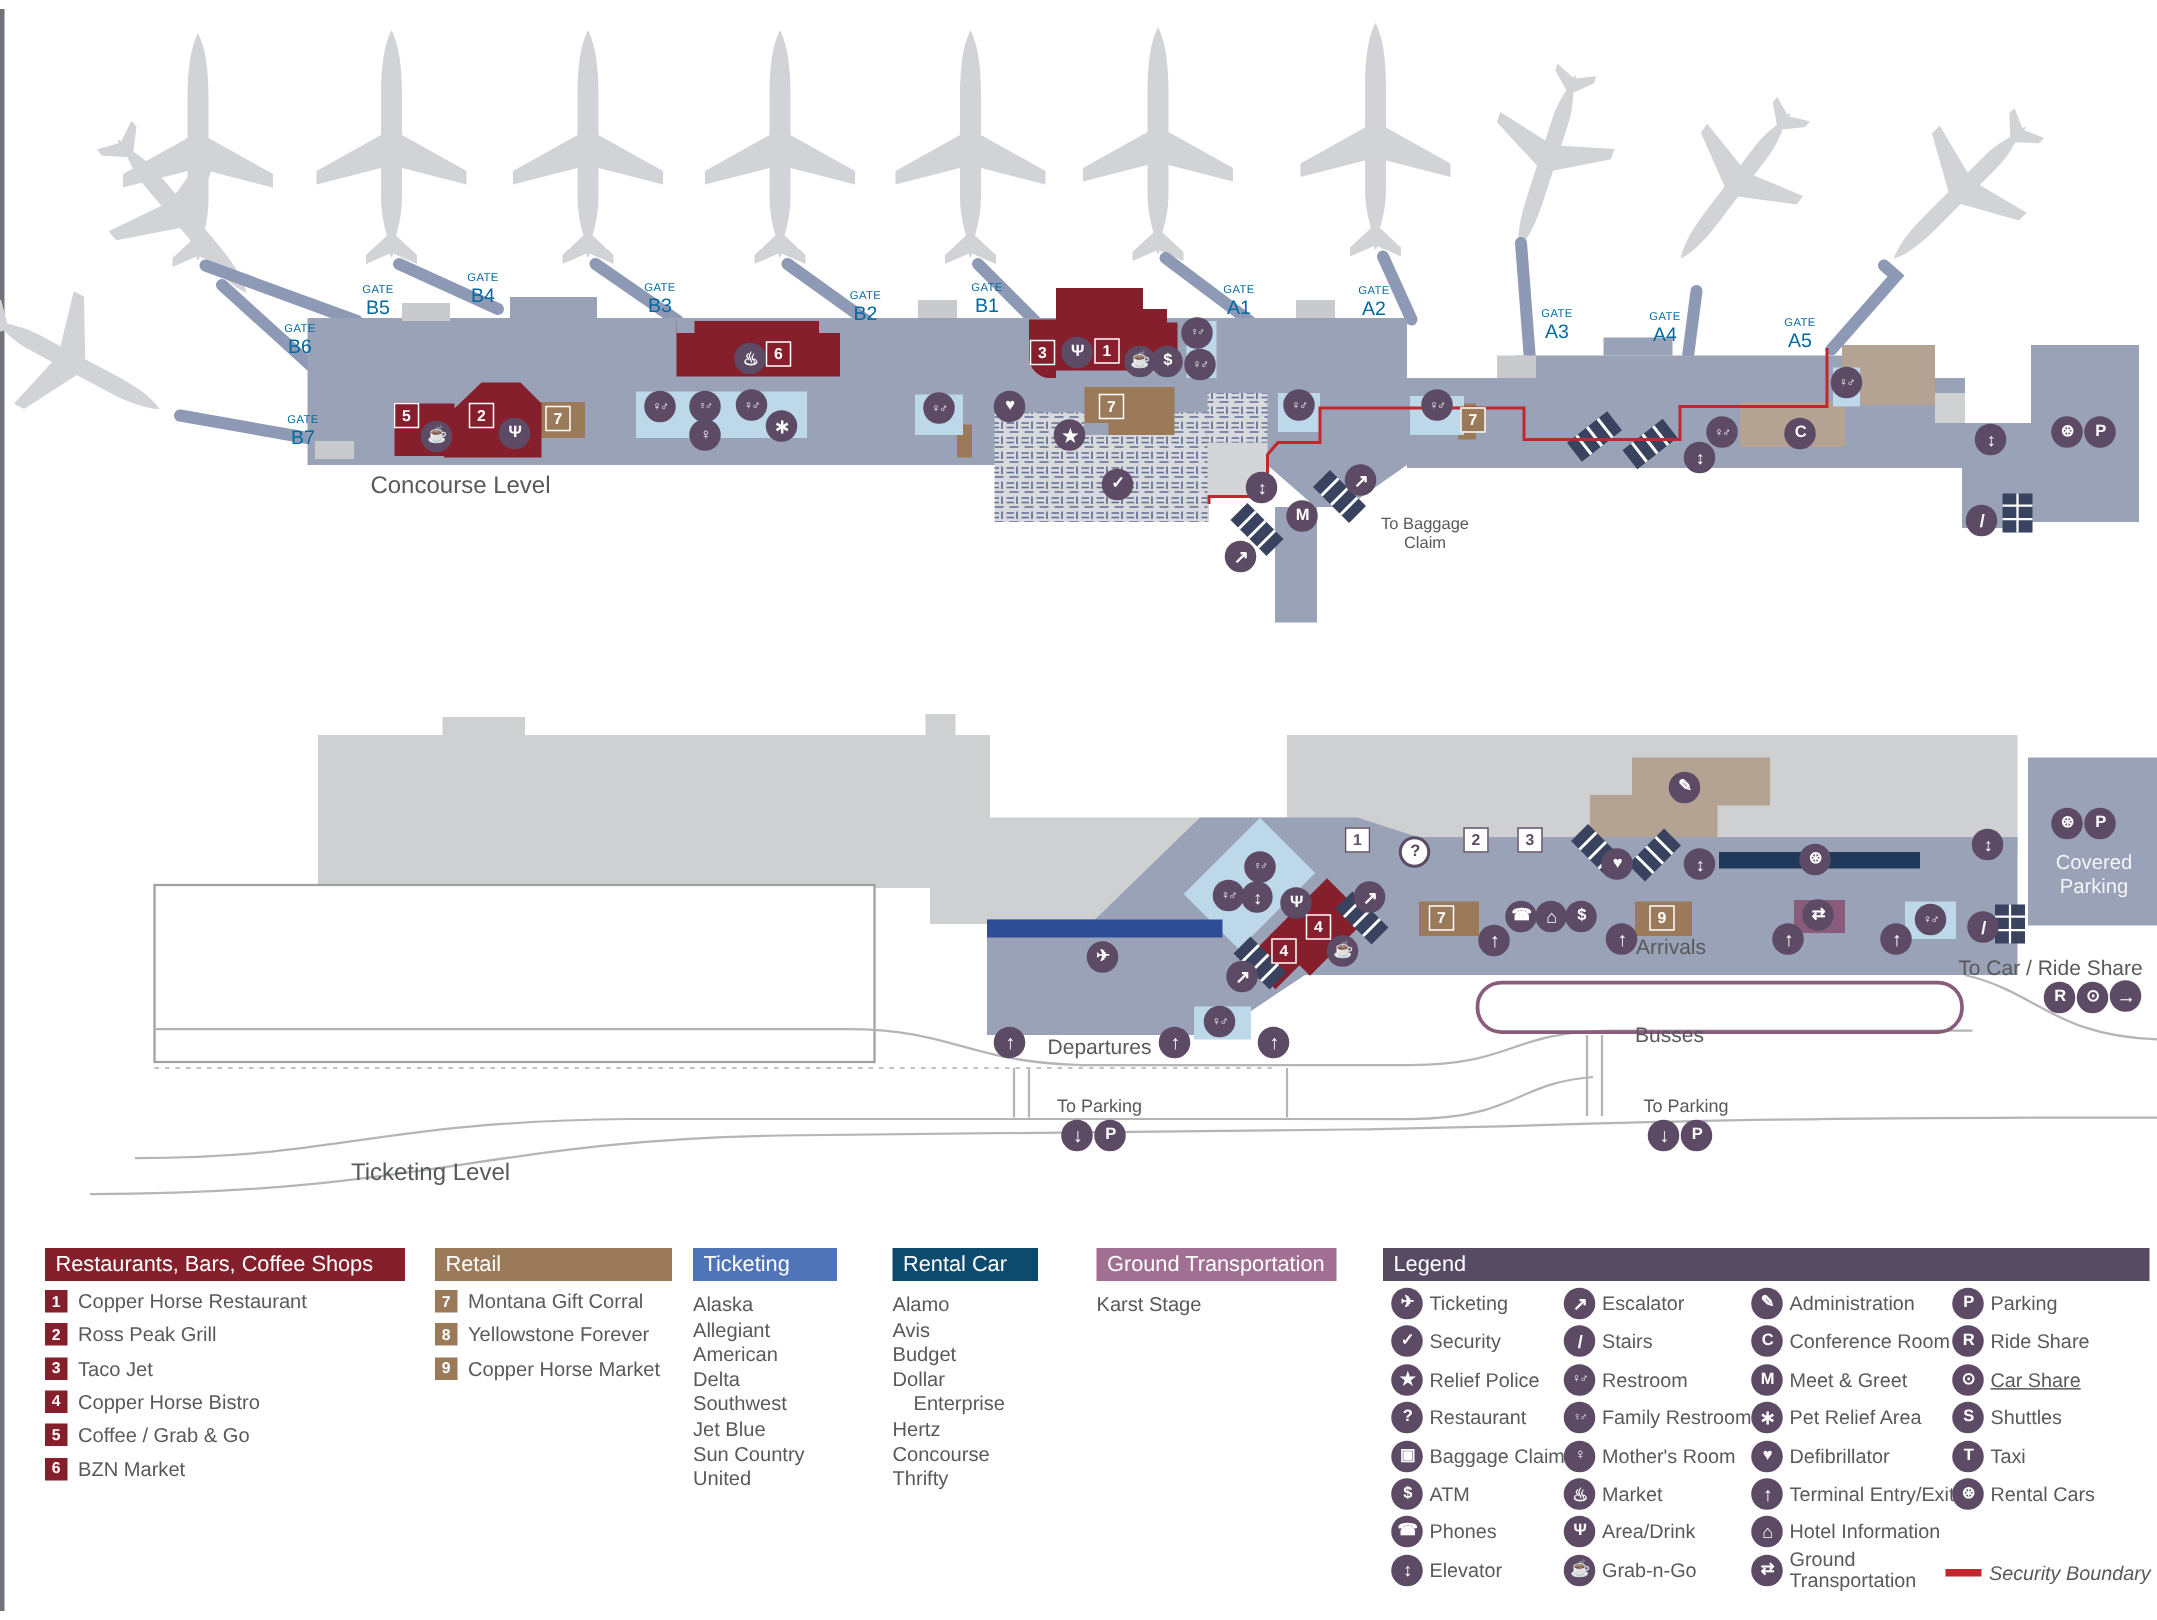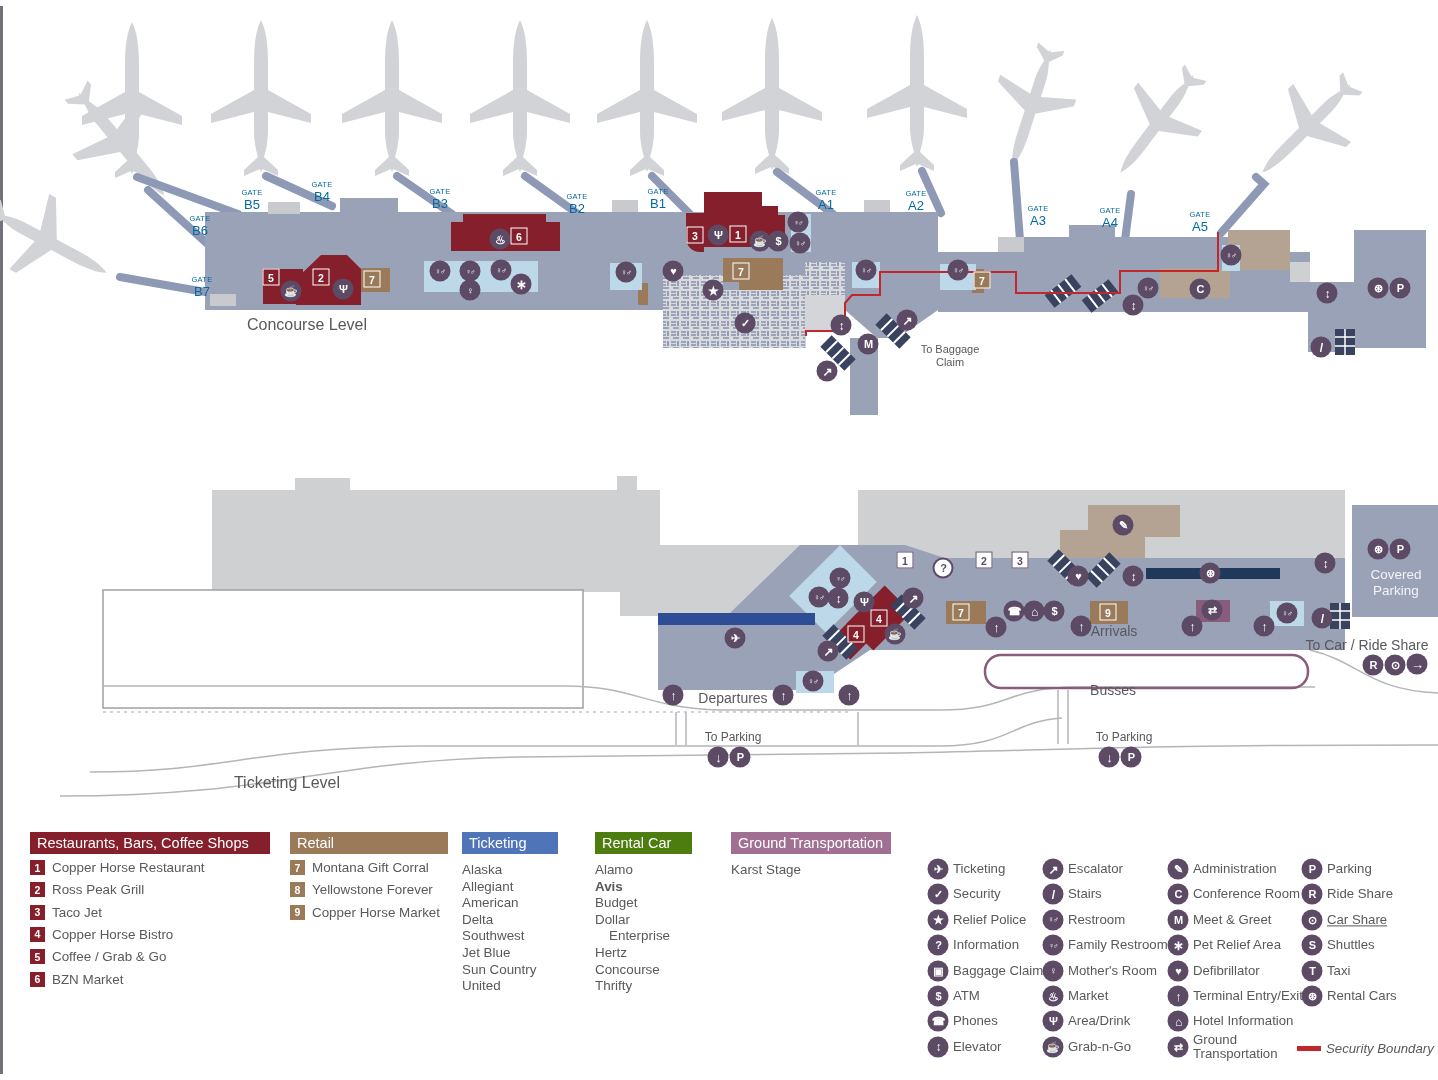--- a/index.html
+++ b/index.html
@@ -398,25 +398,25 @@
     </div>
     <div class="prow" style="left: 462px; top: 945px;">
       <span class="ptxt">Jet Blue</span>
     </div>
     <div class="prow" style="left: 462px; top: 961.6px;">
       <span class="ptxt">Sun Country</span>
     </div>
     <div class="prow" style="left: 462px; top: 978.2px;">
       <span class="ptxt">United</span>
     </div>
-    <div class="phdr" style="left: 595px; top: 832px; width: 97px; background: #4d7c0f;">Rental Car</div>
+    <div class="phdr" style="left: 595px; top: 832px; width: 97px; background: #0c4a6e;">Rental Car</div>
     <div class="prow" style="left: 595px; top: 862px;">
       <span class="ptxt">Alamo</span>
     </div>
-    <div class="prow" style="left: 595px; top: 878.6px; font-weight: bold;">
+    <div class="prow" style="left: 595px; top: 878.6px;">
       <span class="ptxt">Avis</span>
     </div>
     <div class="prow" style="left: 595px; top: 895.2px;">
       <span class="ptxt">Budget</span>
     </div>
     <div class="prow" style="left: 595px; top: 911.8px;">
       <span class="ptxt">Dollar</span>
     </div>
     <div class="prow" style="left: 609px; top: 928.4px; align-items: flex-end;">
       <span class="ptxt">Enterprise</span>
@@ -427,28 +427,29 @@
     <div class="prow" style="left: 595px; top: 961.6px;">
       <span class="ptxt">Concourse</span>
     </div>
     <div class="prow" style="left: 595px; top: 978.2px;">
       <span class="ptxt">Thrifty</span>
     </div>
     <div class="phdr" style="left: 731px; top: 832px; width: 160px; background: rgb(160, 111, 145);">Ground Transportation</div>
     <div class="prow" style="left: 731px; top: 862px;">
       <span class="ptxt">Karst Stage</span>
     </div>
+    <div class="phdr" style="left: 922px; top: 832px; width: 511px; background: rgb(87, 74, 99);">Legend</div>
     <div class="leg-ic" style="left: 938px; top: 869px; font-size: 11px;">✈</div>
     <div class="leg-lb" style="left: 953px; top: 869px;">Ticketing</div>
     <div class="leg-ic" style="left: 938px; top: 894.4px; font-size: 11px;">✓</div>
     <div class="leg-lb" style="left: 953px; top: 894.4px;">Security</div>
     <div class="leg-ic" style="left: 938px; top: 919.8px; font-size: 12px;">★</div>
     <div class="leg-lb" style="left: 953px; top: 919.8px;">Relief Police</div>
     <div class="leg-ic" style="left: 938px; top: 945.2px; font-size: 11px;">?</div>
-    <div class="leg-lb" style="left: 953px; top: 945.2px;">Information</div>
+    <div class="leg-lb" style="left: 953px; top: 945.2px;">Restaurant</div>
     <div class="leg-ic" style="left: 938px; top: 970.6px; font-size: 11px;">▣</div>
     <div class="leg-lb" style="left: 953px; top: 970.6px;">Baggage Claim</div>
     <div class="leg-ic" style="left: 938px; top: 996px; font-size: 11px;">$</div>
     <div class="leg-lb" style="left: 953px; top: 996px;">ATM</div>
     <div class="leg-ic" style="left: 938px; top: 1021.4px; font-size: 11px;">☎</div>
     <div class="leg-lb" style="left: 953px; top: 1021.4px;">Phones</div>
     <div class="leg-ic" style="left: 938px; top: 1046.8px; font-size: 12px;">↕</div>
     <div class="leg-lb" style="left: 953px; top: 1046.8px;">Elevator</div>
     <div class="leg-ic" style="left: 1053px; top: 869px; font-size: 12px;">↗</div>
     <div class="leg-lb" style="left: 1068px; top: 869px;">Escalator</div>

